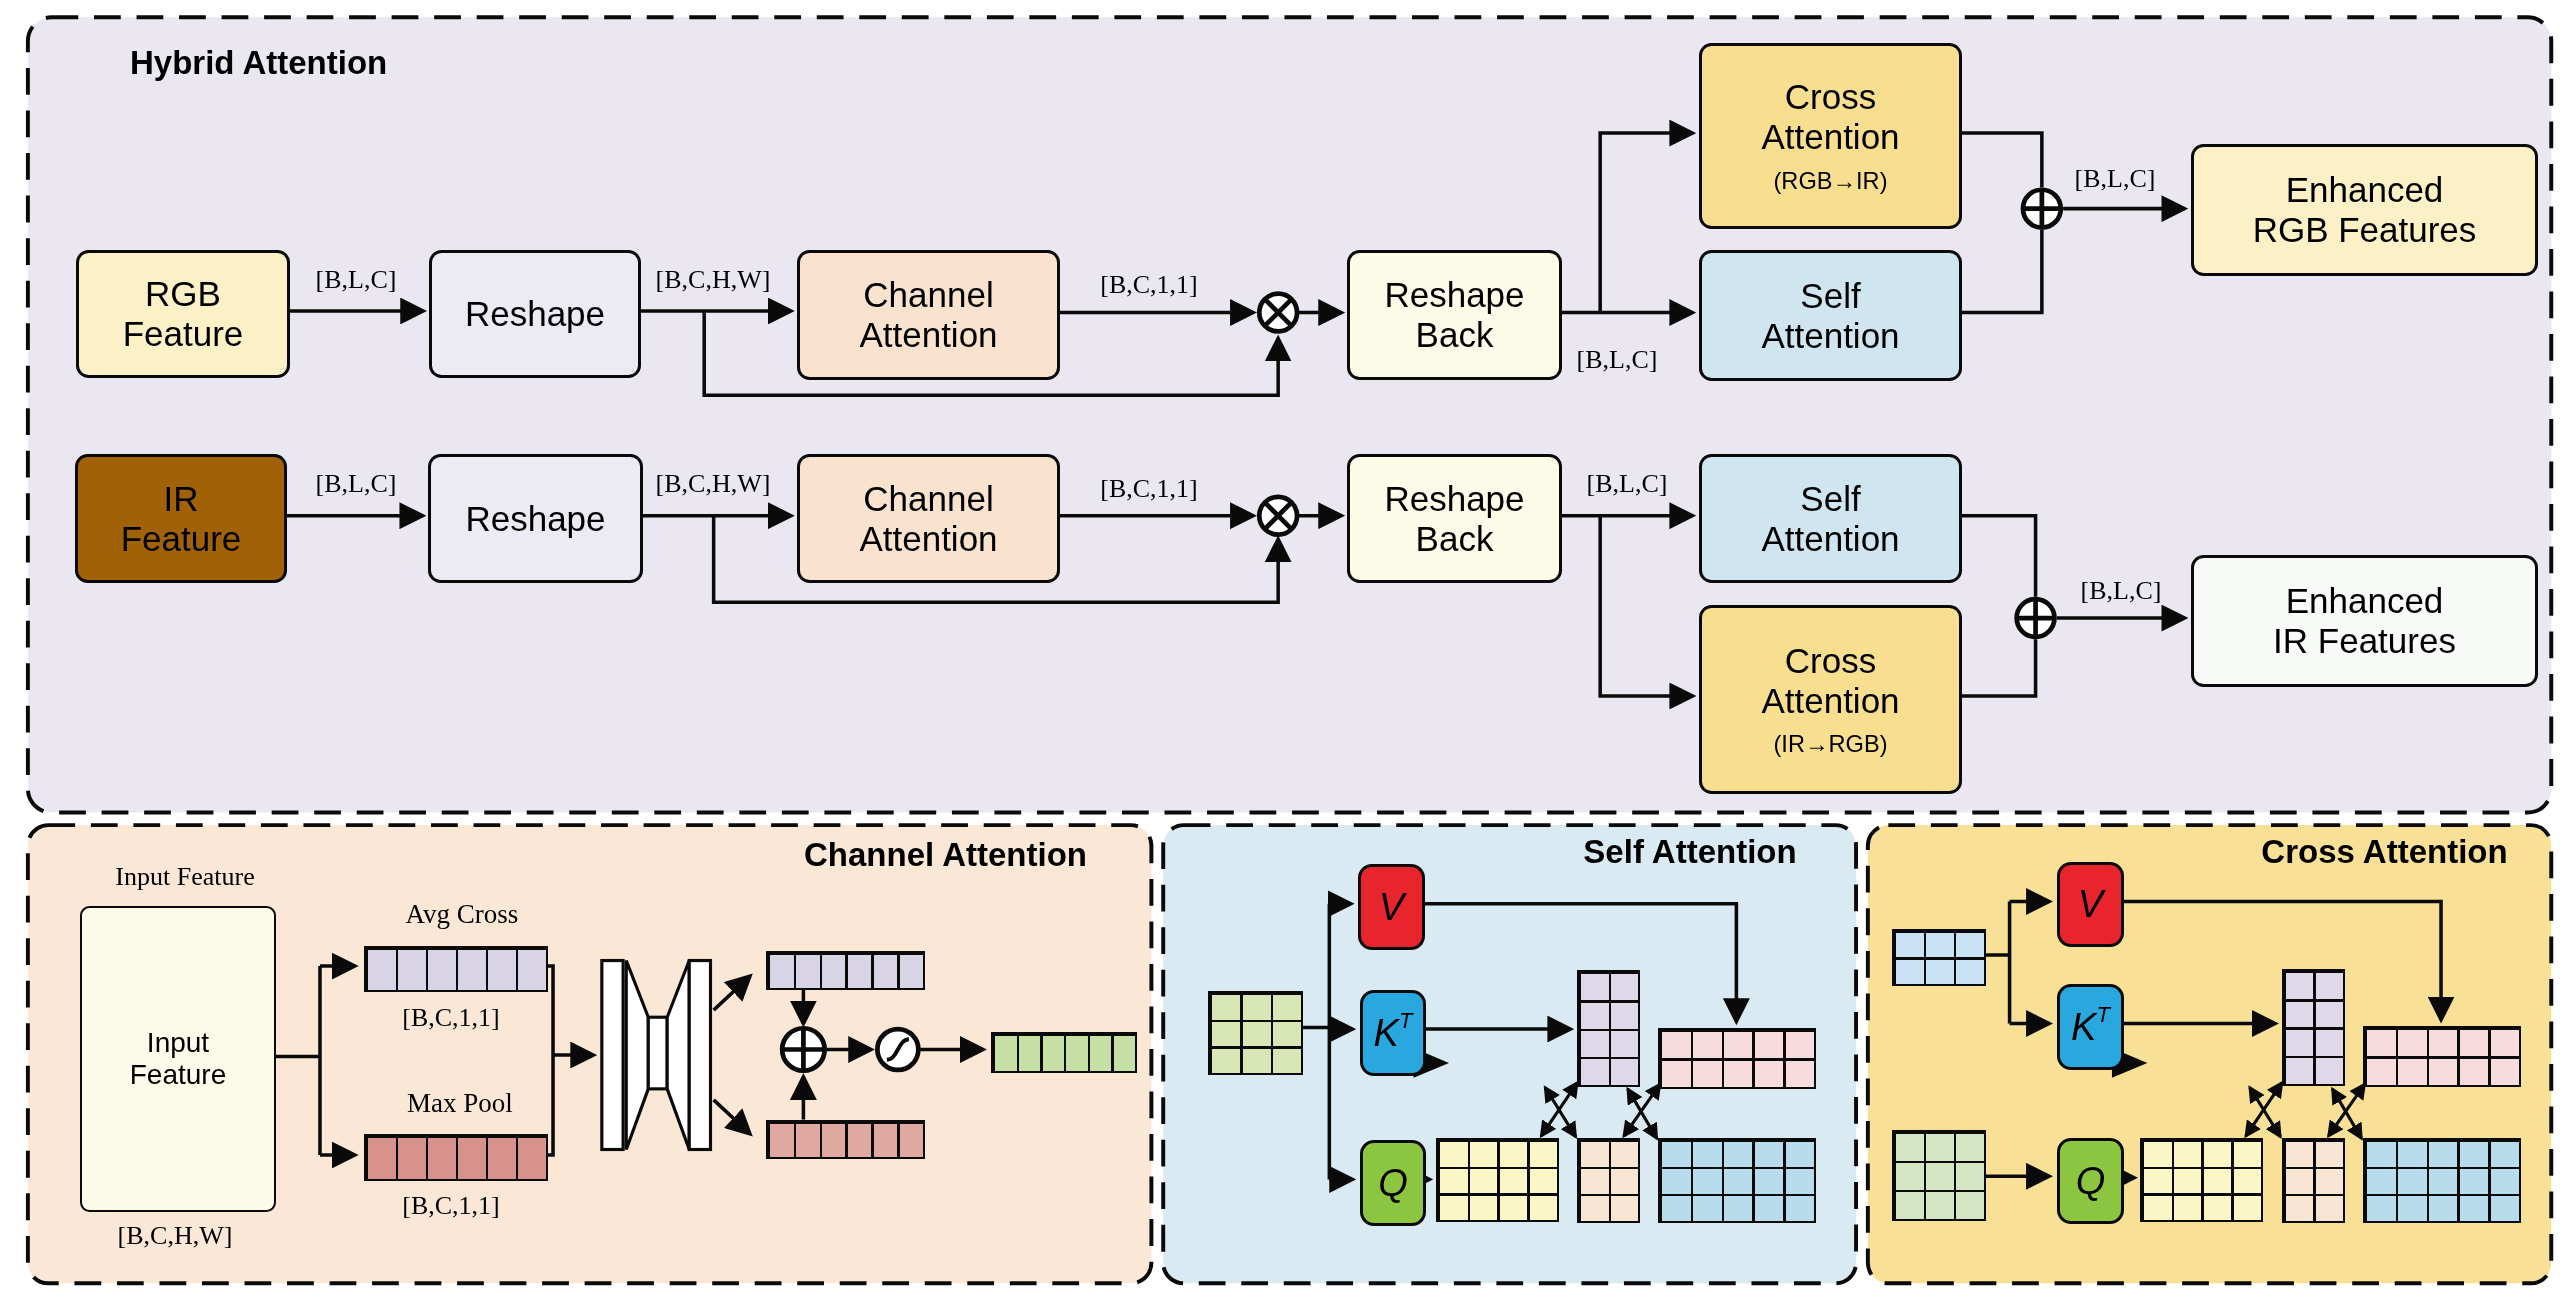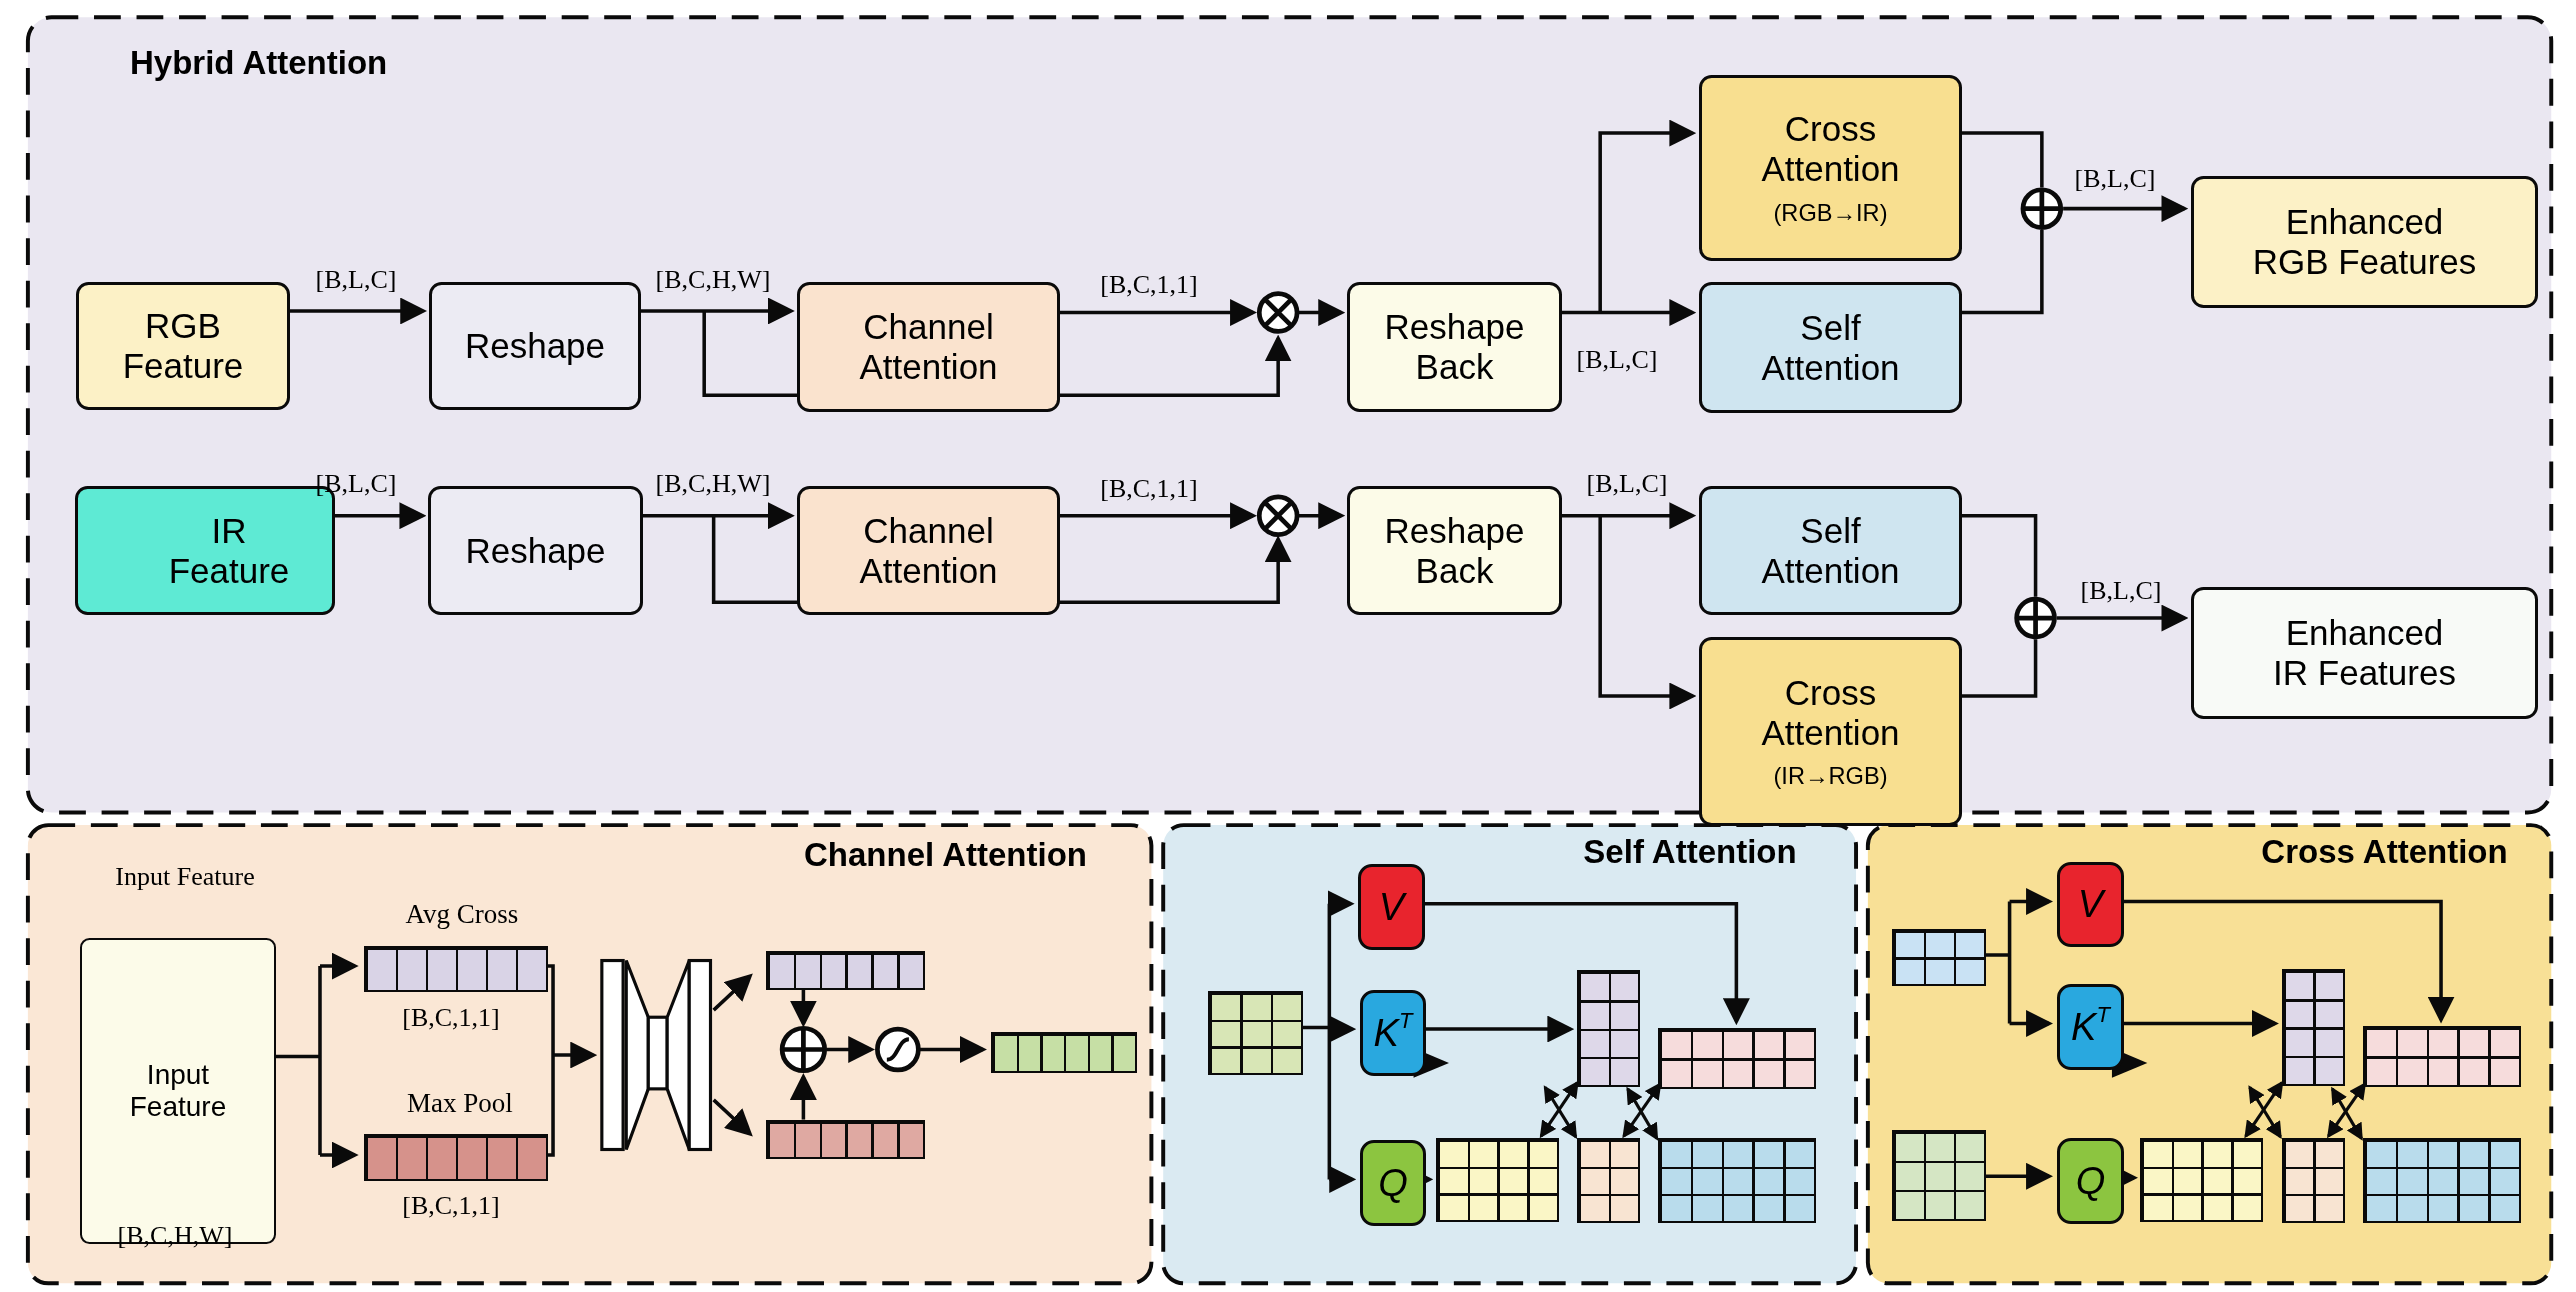--- a/index.html
+++ b/index.html
@@ -1,21 +1,21 @@
 <!DOCTYPE html>
 <html style="font-size:12.6px"><head>
 <meta charset="utf-8">
 <style>
   html,body{margin:0;padding:0;background:#ffffff;}
   #canvas{position:relative;width:2576px;height:1292px;background:#ffffff;
           font-family:"Liberation Sans", sans-serif;color:#000;overflow:hidden;}
   svg.layer{position:absolute;left:0;top:0;width:2576px;height:1292px;}
   .node{position:absolute;border:3.2px solid #0a0a0a;border-radius:12.6px;
         display:flex;flex-direction:column;align-items:center;justify-content:center;
-        text-align:center;font-size:35px;line-height:1.14;white-space:pre-line;z-index:3;margin-top:32px;}
+        text-align:center;font-size:35px;line-height:1.14;white-space:pre-line;z-index:3;}
   .node .sub{font-size:23.6px;margin-top:11px;white-space:nowrap;}
   .lbl{position:absolute;font-size:26px;text-align:center;white-space:nowrap;z-index:3;
        transform:translateX(-50%);font-family:Liberation Serif, serif;}
   .title{position:absolute;font-size:33px;z-index:3;white-space:nowrap;font-weight:bold;}
   .matrix{position:absolute;border:2.4px solid #0a0a0a;z-index:3;
     background-image:
       repeating-linear-gradient(to right,#0a0a0a 0 2.4px,transparent 2.4px var(--cw)),
       repeating-linear-gradient(to bottom,#0a0a0a 0 2.4px,transparent 2.4px var(--ch));}
   .chip{position:absolute;border:3.9px solid #0a0a0a;border-radius:14px;z-index:3;
         display:flex;align-items:center;justify-content:center;
@@ -173,21 +173,21 @@
 Attention</div>
   <div class="node" style="left:2191px;top:144px;width:341px;height:126px;background:#fcf1c6;">Enhanced
 RGB Features</div>
 
   <div class="lbl" style="left:356px;top:265px;">[B,L,C]</div>
   <div class="lbl" style="left:713px;top:265px;">[B,C,H,W]</div>
   <div class="lbl" style="left:1149px;top:270px;">[B,C,1,1]</div>
   <div class="lbl" style="left:1617px;top:345px;">[B,L,C]</div>
   <div class="lbl" style="left:2115px;top:164px;">[B,L,C]</div>
 
-  <div class="node" style="left:75px;top:454px;width:206px;height:123px;background:#5eead4;padding-left:48px;">IR
+  <div class="node" style="left:75px;top:454px;width:206px;height:123px;background:#a16207;">IR
 Feature</div>
   <div class="node" style="left:428px;top:454px;width:209px;height:123px;background:#ecebf3;">Reshape</div>
   <div class="node" style="left:797px;top:454px;width:257px;height:123px;background:#fae3ce;">Channel
 Attention</div>
   <div class="node" style="left:1347px;top:454px;width:209px;height:123px;background:#fcfbe8;">Reshape
 Back</div>
   <div class="node" style="left:1699px;top:454px;width:257px;height:123px;background:#cfe5f0;">Self
 Attention</div>
   <div class="node" style="left:1699px;top:605px;width:257px;height:183px;background:#f8df90;">
     <span>Cross

